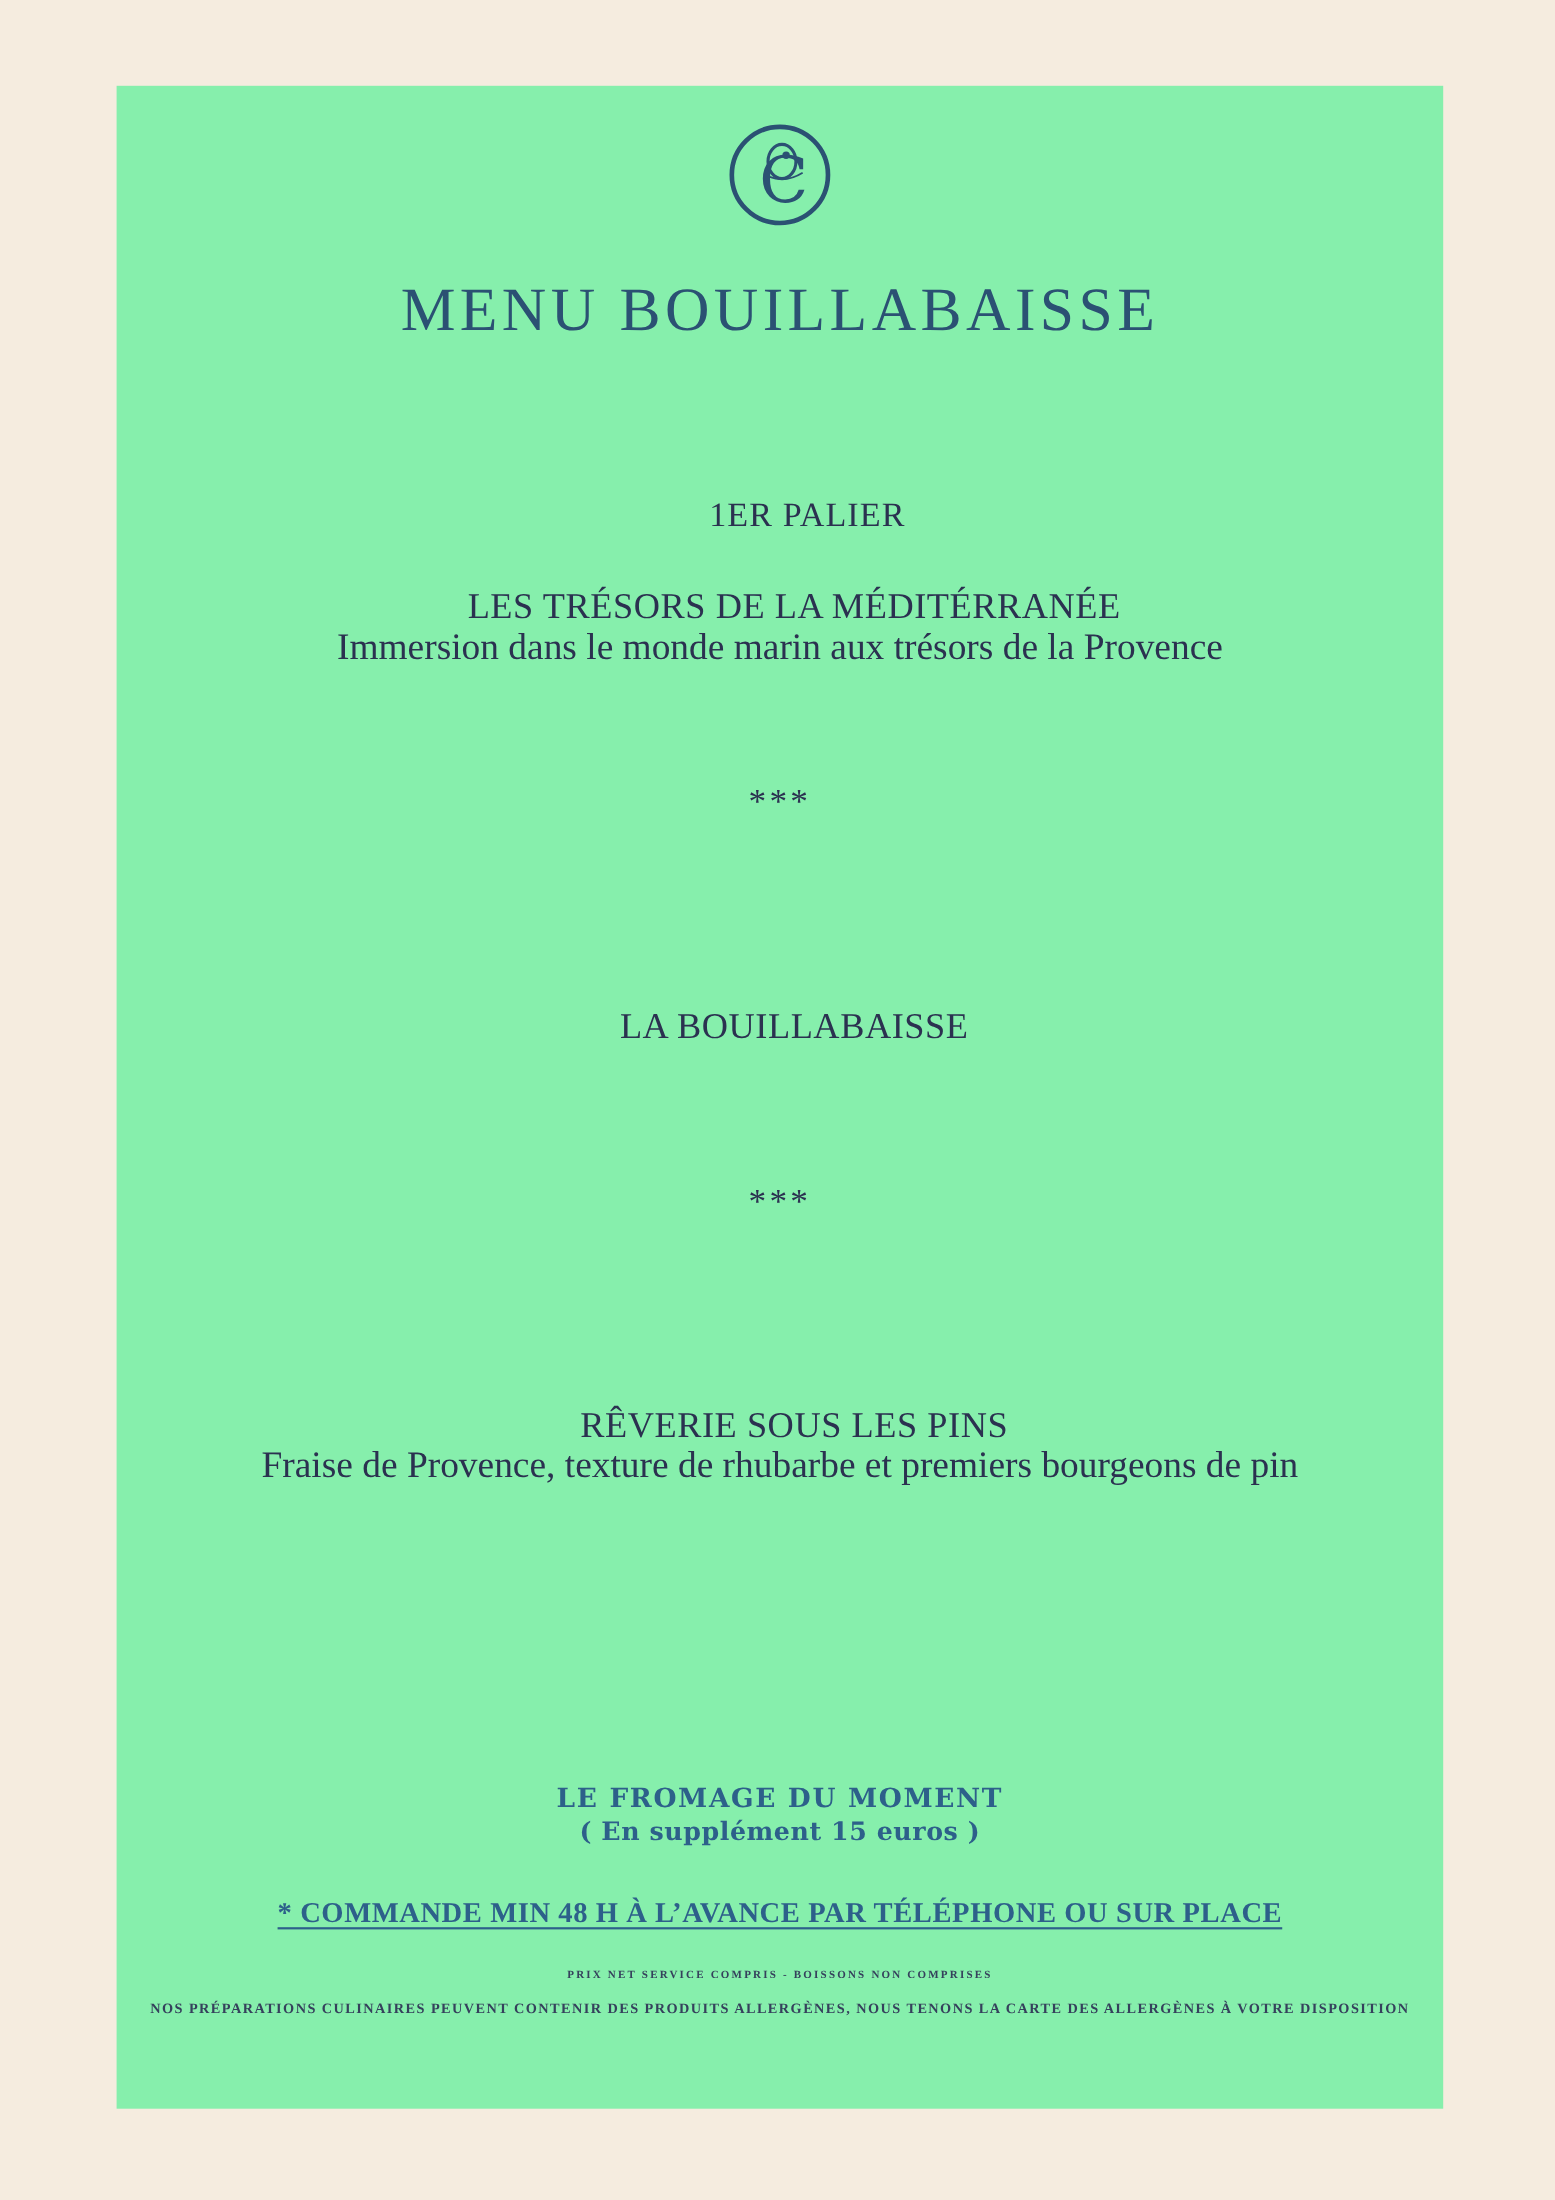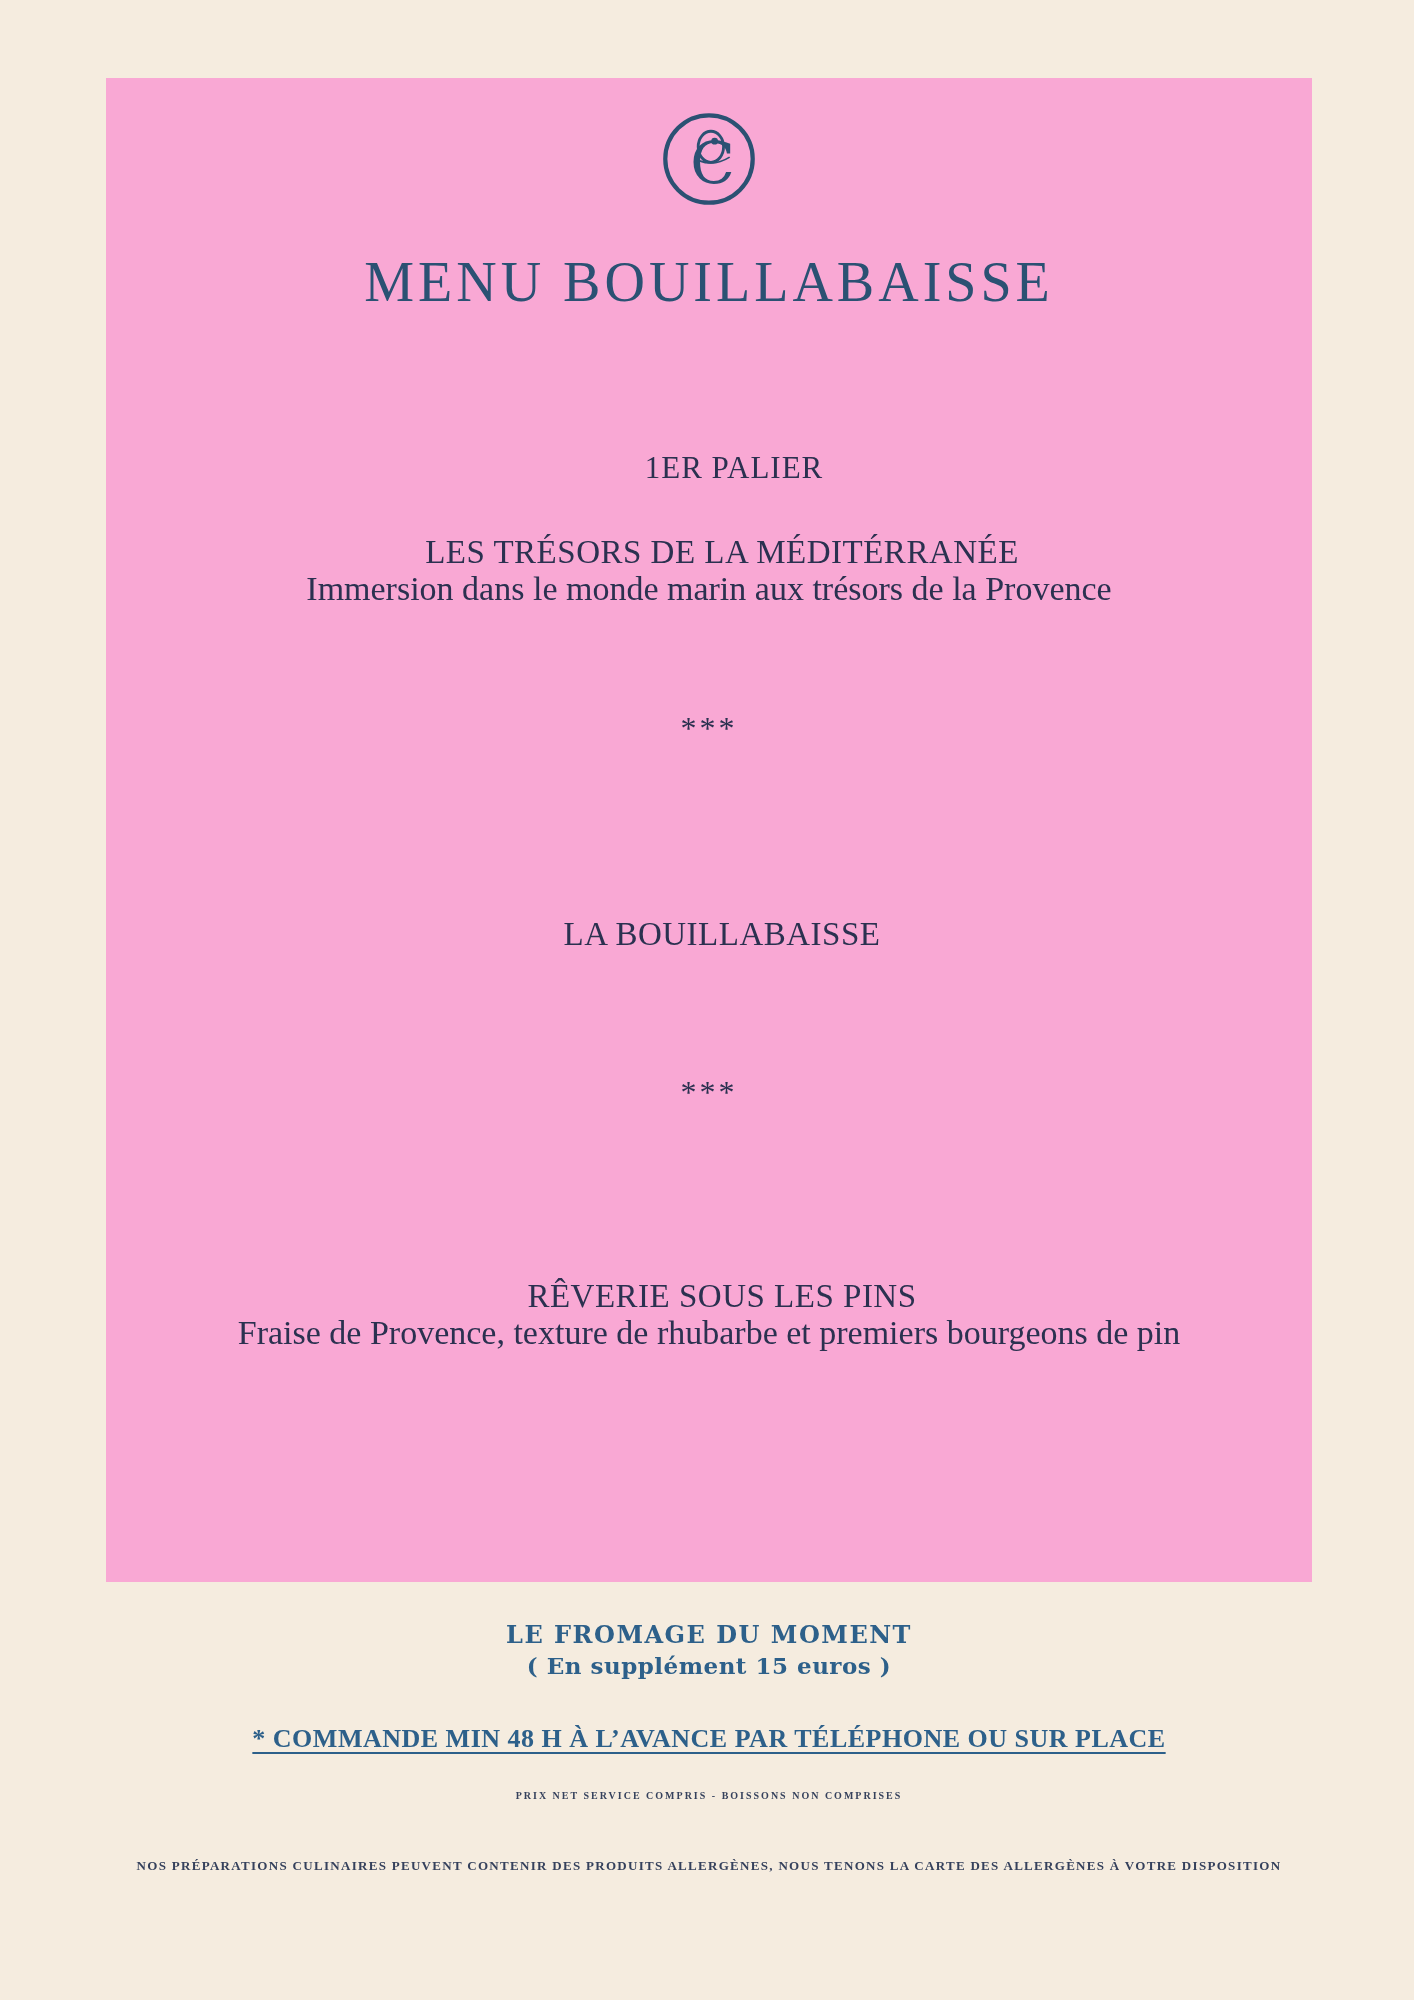--- a/index.html
+++ b/index.html
@@ -12,22 +12,22 @@
     position: relative;
     width: 1414px;
     height: 2000px;
     background: #f5ecdf;
   }
   .page {
     position: absolute;
     left: 106px;
     top: 78px;
     width: 1206px;
-    height: 1504px;
-    background: #f9a8d4;
+    height: 1839px;
+    background: #86efac;
   }
   .abs { position: absolute; left: 0; width: 100%; text-align: center; }
 
   .logo-wrap { top: 34px; }
   .logo-wrap svg { display: inline-block; }
 
   .menu-title {
     top: 172px;
     font-family: "Liberation Serif", serif;
     font-size: 56px;
@@ -95,21 +95,21 @@
     text-underline-offset: 5px;
   }
   .footnote-1 {
     top: 1712px;
     font-size: 10px;
     letter-spacing: 2px;
     font-weight: bold;
     color: #35415c;
   }
   .footnote-2 {
-    top: 1780px;
+    top: 1740px;
     font-size: 13px;
     letter-spacing: 1.3px;
     font-weight: bold;
     color: #35415c;
   }
 </style>
 </head>
 <body>
 
 <div class="canvas">

